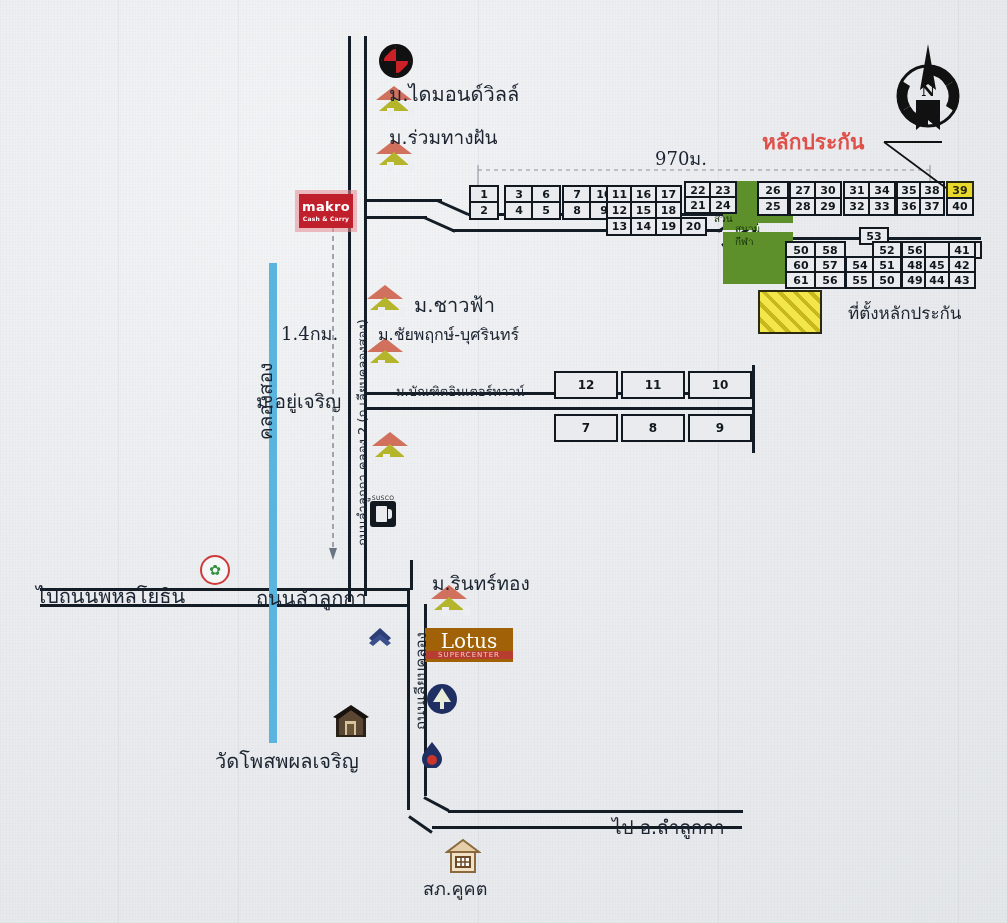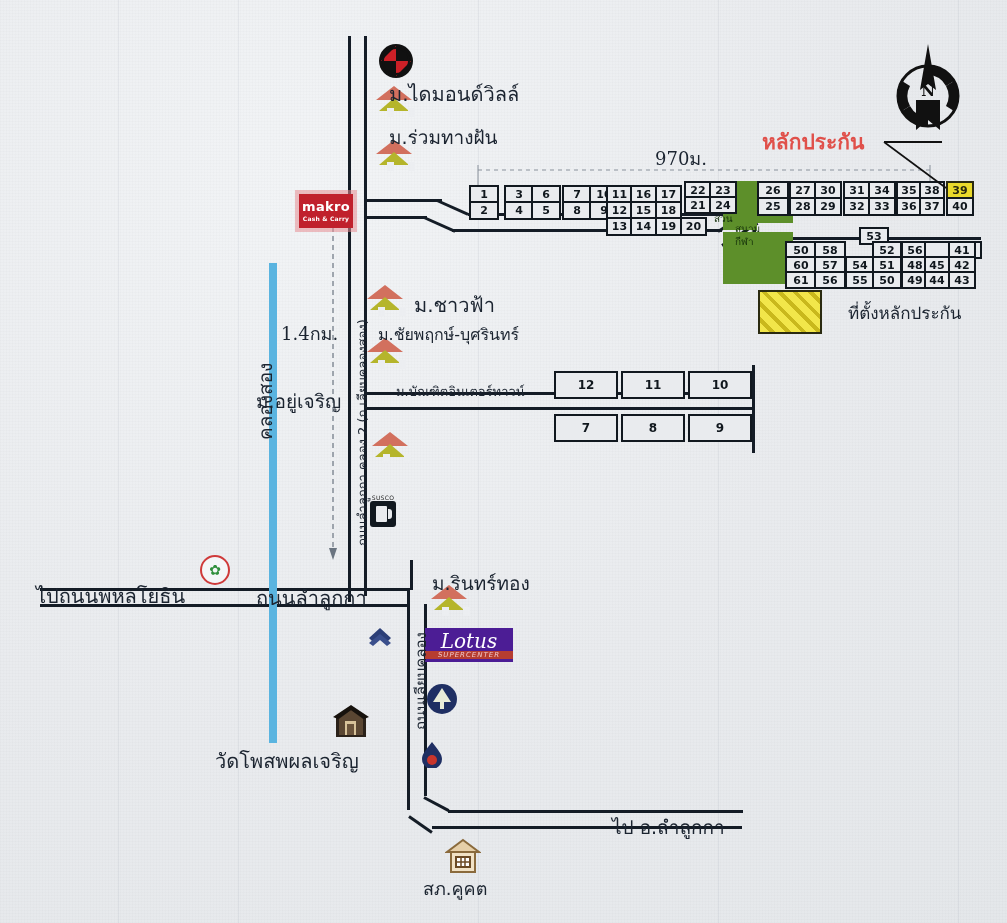--- a/index.html
+++ b/index.html
@@ -57,21 +57,21 @@
   .makro{
     position:absolute;background:#c0202c;color:#fff;z-index:6;
     display:flex;flex-direction:column;align-items:center;justify-content:center;
     box-shadow:0 0 0 4px rgba(230,140,145,.55);
   }
   .makro .m1{font-size:13px;font-weight:700;letter-spacing:.3px;line-height:1;}
   .makro .m2{font-size:6px;font-weight:700;letter-spacing:.2px;margin-top:2px;}
 
   .lotus{
     position:absolute;z-index:6;display:flex;flex-direction:column;
-    align-items:center;justify-content:center;background:#4c1d95;font-style:italic;
+    align-items:center;justify-content:center;background:#a16207;
   }
   .lotus .l1{font-family:"DejaVu Serif","Liberation Serif",serif;font-size:20px;color:#fff;line-height:1;}
   .lotus .l2{font-size:7px;color:#f0c8c8;letter-spacing:1px;background:#b63d30;width:100%;text-align:center;}
 
   .susco{position:absolute;z-index:6;}
   .susco .cap{font-size:6px;color:#222;text-align:center;letter-spacing:.3px;}
   .susco .bx{width:26px;height:26px;background:#11181f;border-radius:3px;position:relative;}
   .susco .pump{position:absolute;left:6px;top:5px;width:11px;height:16px;background:#e9ebee;border-radius:1px;}
   .susco .pump:after{content:"";position:absolute;right:-5px;top:3px;width:4px;height:10px;background:#e9ebee;border-radius:0 3px 3px 0;}
 

